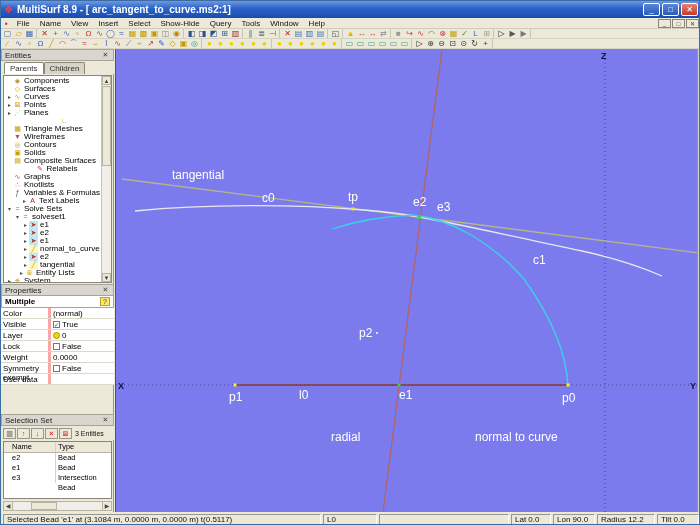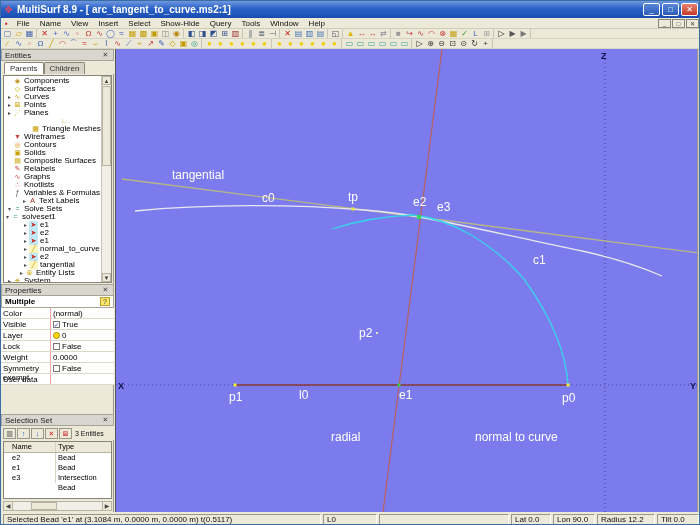--- a/index.html
+++ b/index.html
@@ -69,21 +69,21 @@
     border:1px solid #b8b4a4; }
 
   #props-pane { position:absolute; left:0; top:235px; width:113px; height:96px; }
   #prop-head2 { height:12px; background:#fff; border:1px solid #a8a498; border-top:none;
     display:flex; align-items:center; font-size:8px; padding:0 3px; }
   #prop-head2 b { flex:1; }
   #prop-help { width:10px; height:9px; background:#ffe66a; border:1px solid #b8a030;
     font-size:7px; line-height:8px; text-align:center; color:#333; }
   .prow { height:11px; display:flex; font-size:8px; background:#fff;
     border-bottom:1px solid #dcd8cc; }
-  .prow .pn { width:50px; border-right:1px solid #fca5a5; padding:1px 2px; color:#000; }
+  .prow .pn { width:50px; border-right:3px solid #fca5a5; padding:1px 2px; color:#000; }
   .prow .pv { flex:1; padding:1px 2px; display:flex; align-items:center; gap:2px; color:#000; }
   .chk { width:7px; height:7px; border:1px solid #777; background:#fff; font-size:6px;
     line-height:6px; text-align:center; color:#2244aa; flex:none; }
   .bulb { width:7px; height:7px; border-radius:50%; background:#f5d800;
     border:1px solid #b09000; flex:none; }
 
   #sel-pane { position:absolute; left:0; top:365px; width:113px; height:98px; }
   #sel-tools { height:14px; display:flex; align-items:center; gap:1px; padding:1px 2px;
     background:#ece9d8; }
   .selbtn { width:13px; height:11px; border:1px solid #9a968a; background:#ece9d8;
@@ -308,21 +308,21 @@
             <div class="trow" style="padding-left: 2px;">
               <span class="tarrow">▸</span>
               <span class="ticon" style="color: rgb(200, 160, 0);">⋰</span>
               <span>Planes</span>
             </div>
             <div class="trow" style="padding-left: 2px; gap: 47px;">
               <span class="tarrow"></span>
               <span class="ticon" style="color: rgb(200, 160, 0);">∟</span>
               <span>Frames</span>
             </div>
-            <div class="trow" style="padding-left: 20px;">
+            <div class="trow" style="padding-left: 2px;">
               <span class="tarrow"></span>
               <span class="ticon" style="color: rgb(200, 160, 0);">▦</span>
               <span>Triangle Meshes</span>
             </div>
             <div class="trow" style="padding-left: 2px;">
               <span class="tarrow"></span>
               <span class="ticon" style="color: rgb(204, 68, 68);">▼</span>
               <span>Wireframes</span>
             </div>
             <div class="trow" style="padding-left: 2px;">
@@ -333,21 +333,21 @@
             <div class="trow" style="padding-left: 2px;">
               <span class="tarrow"></span>
               <span class="ticon" style="color: rgb(200, 160, 0);">▣</span>
               <span>Solids</span>
             </div>
             <div class="trow" style="padding-left: 2px;">
               <span class="tarrow"></span>
               <span class="ticon" style="color: rgb(200, 160, 0);">▤</span>
               <span>Composite Surfaces</span>
             </div>
-            <div class="trow" style="padding-left: 2px;">
+            <div class="trow" style="padding-left: 2px; justify-content: center;">
               <span class="tarrow"></span>
               <span class="ticon" style="color: rgb(204, 51, 51);">✎</span>
               <span>Relabels</span>
             </div>
             <div class="trow" style="padding-left: 2px;">
               <span class="tarrow"></span>
               <span class="ticon" style="color: rgb(204, 51, 51);">∿</span>
               <span>Graphs</span>
             </div>
             <div class="trow" style="padding-left: 2px;">
@@ -363,21 +363,21 @@
             <div class="trow" style="padding-left: 17px;">
               <span class="tarrow">▸</span>
               <span class="ticon" style="color: rgb(178, 34, 34);">A</span>
               <span>Text Labels</span>
             </div>
             <div class="trow" style="padding-left: 2px;">
               <span class="tarrow">▾</span>
               <span class="ticon" style="color: rgb(46, 139, 139);">=</span>
               <span>Solve Sets</span>
             </div>
-            <div class="trow" style="">
+            <div class="trow" style="padding-left: 10px;">
               <span class="tarrow">▾</span>
               <span class="ticon" style="color: rgb(46, 139, 139);">=</span>
               <span>solveset1</span>
             </div>
             <div class="trow" style="padding-left: 18px;">
               <span class="tarrow">▸</span>
               <span class="ticon" style="color: rgb(204, 34, 34); background: rgb(191, 234, 245);">➤</span>
               <span>e1</span>
             </div>
             <div class="trow" style="padding-left: 18px;">

